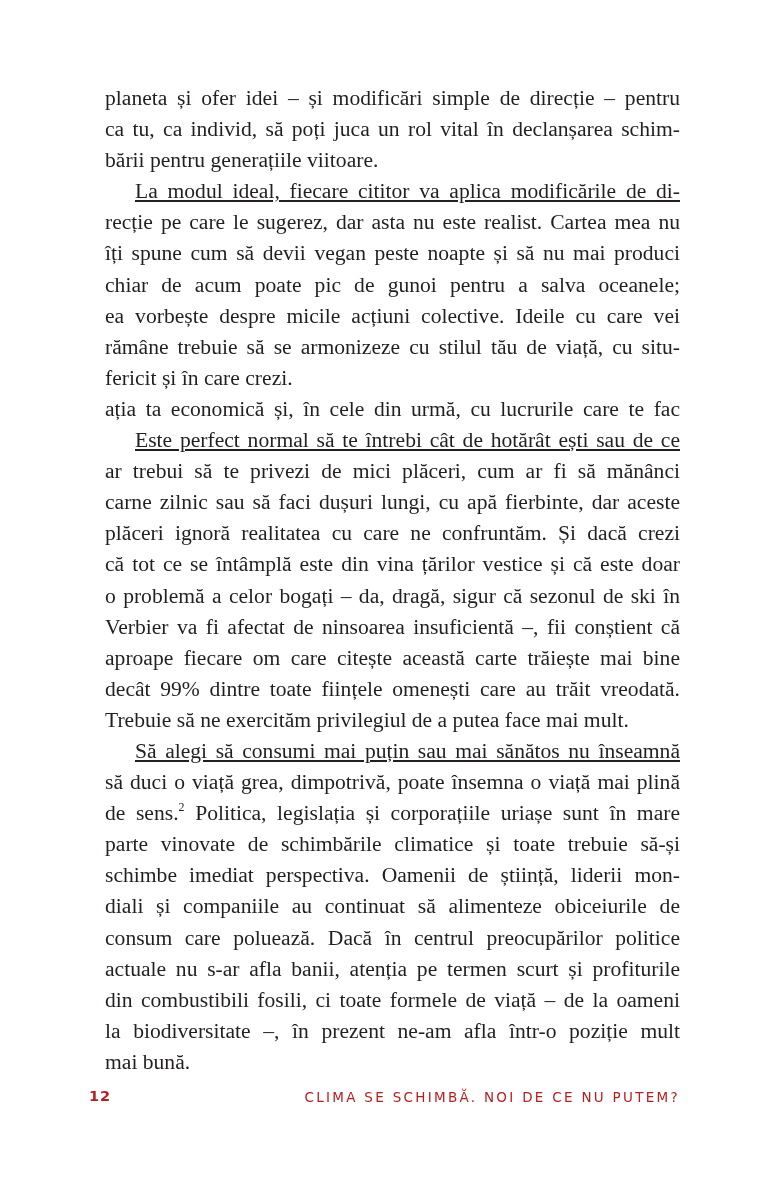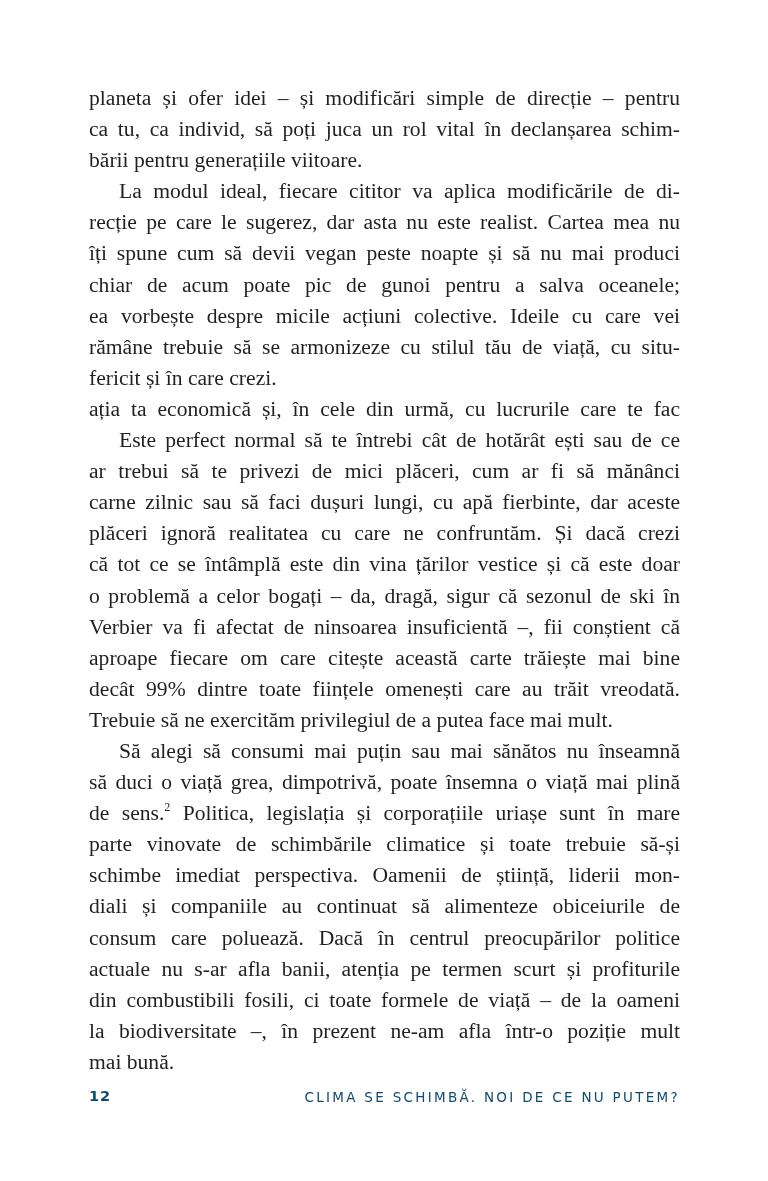--- a/index.html
+++ b/index.html
@@ -7,28 +7,28 @@
   .page {
     position: absolute; left: 0; top: 0; width: 768px; height: 1181px; background: #fff;
   }
   .text-block {
     position: absolute; left: 89px; top: 83px; width: 591px;
     font-family: "Liberation Serif", "DejaVu Serif", serif;
     font-size: 21.6px; line-height: 31.1px; color: #231f20;
   }
   .line {
     display: block; white-space: nowrap; height: 31.1px;
-    text-align: justify; text-align-last: justify;
+    text-align: justify; text-align-last: justify; margin-left: 16px;
   }
   .line.last { text-align-last: left; }
-  .line.indent { padding-left: 30px; }
+  .line.indent { padding-left: 30px; text-decoration: underline; }
   sup { font-size: 12px; line-height: 0; vertical-align: 9px; }
   .footer {
     position: absolute; left: 89px; top: 1088px; width: 591px; height: 22px;
-    font-family: "DejaVu Sans", "Liberation Sans", sans-serif; color: #0c4a6e;
+    font-family: "DejaVu Sans", "Liberation Sans", sans-serif; color: #b91c1c;
   }
   .page-number {
     position: absolute; left: 0; top: 0; font-weight: bold; font-size: 14.5px; letter-spacing: 1px;
   }
   .running-title {
     position: absolute; right: 0; top: 1px; font-size: 13.5px; letter-spacing: 2.3px;
   }
 </style>
 </head>
 <body>

